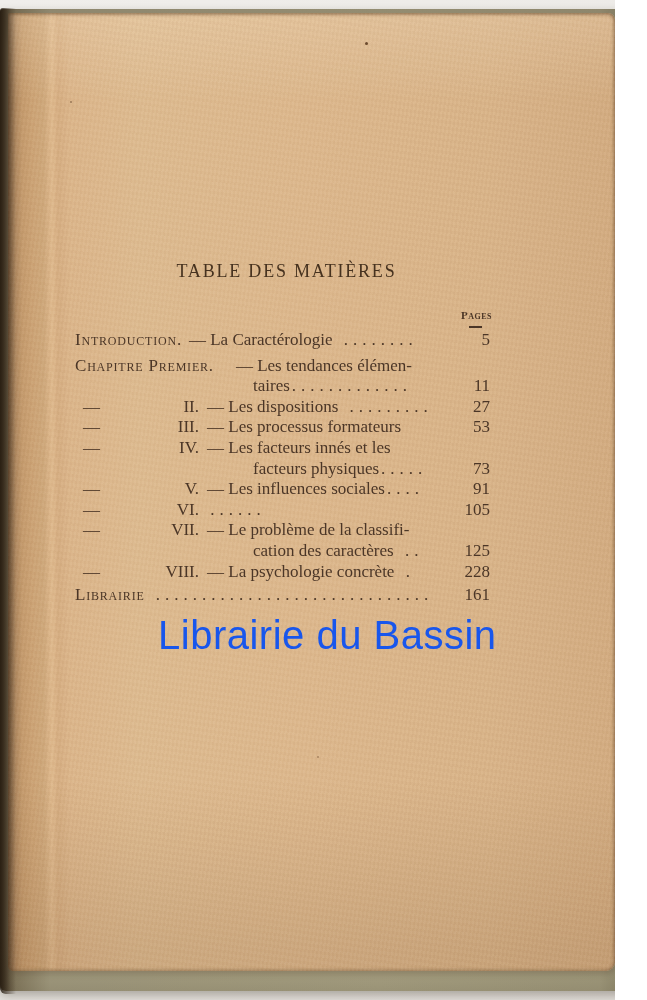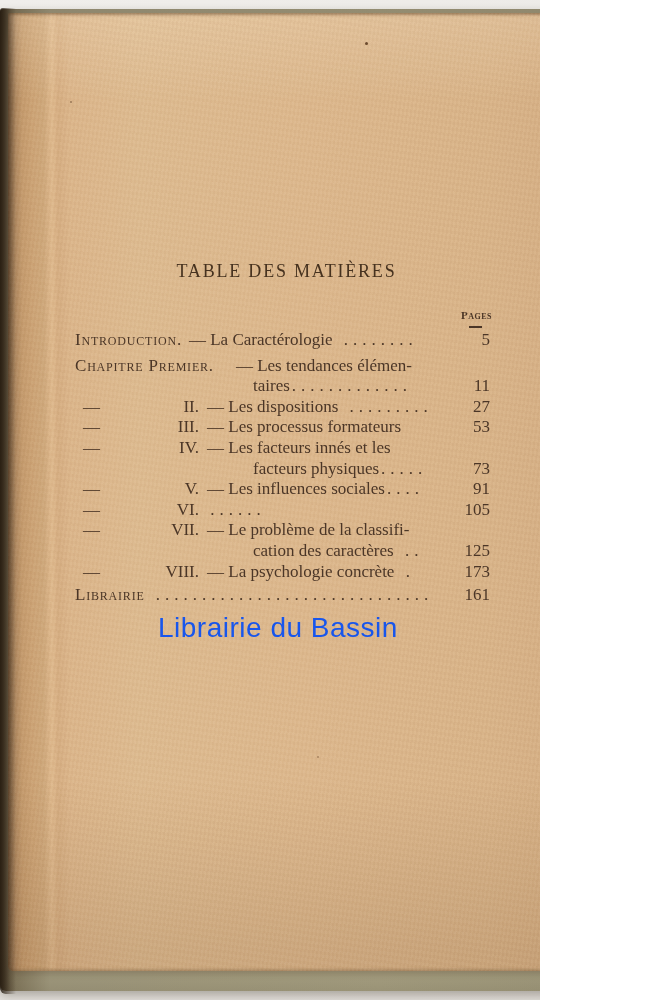--- a/index.html
+++ b/index.html
@@ -1,17 +1,17 @@
 <!DOCTYPE html>
 <html><head>
 <meta charset="utf-8">
 <style>
   html,body{margin:0;padding:0;}
   body{width:647px;height:1000px;font-family:"Liberation Serif",serif;}
-  .scene{position:relative;width:540px;height:1000px;overflow:hidden;
+  .scene{position:relative;width:615px;height:1000px;overflow:hidden;
          background:linear-gradient(160deg,#f0eeeb 0%,#e9e7e3 45%,#dedbd6 100%);}
 
   
   .cover{position:absolute;left:0px;top:9px;width:636px;height:982px;
          border-radius:3px 8px 10px 6px;
          background:
            linear-gradient(180deg,rgba(60,50,35,0.30) 0%,rgba(0,0,0,0) 4%,rgba(0,0,0,0) 94%,rgba(70,60,40,0.28) 100%),
            linear-gradient(90deg,#4a3b2a 0px,#8a7f63 10px,#b3ad90 50px,#bab494 380px,#b2ac8d 600px,#938d70 633px);
          box-shadow:0 4px 10px rgba(70,60,45,0.35);}
 
@@ -59,21 +59,21 @@
   .num{flex:0 0 84px;text-align:right;}
   .txt{flex:0 0 auto;margin-left:8px;}
   .row.r-label .txt{margin-left:7px;}
   .row.indent .txt{margin-left:0;}
   .dots{flex:0 0 auto;letter-spacing:5px;white-space:pre;padding-left:2px;}
   .fill{flex:1 1 auto;min-width:4px;}
   .pg{flex:0 0 36px;text-align:right;}
 
   
   .watermark{position:absolute;left:150px;top:598px;z-index:5;
-         font-family:"Liberation Sans",sans-serif;font-size:28px;line-height:1.2;
+         font-family:"Liberation Sans",sans-serif;font-size:40px;line-height:1.2;
          color:#1856ec;letter-spacing:0.5px;white-space:nowrap;}
 </style>
 </head>
 <body>
 
 <div class="scene">
 
   <div class="cover"></div>
 
   <div class="page ink">
@@ -170,21 +170,21 @@
         <span class="fill"></span>
         <span class="pg">125</span>
       </div>
 
       <div class="row">
         <span class="ditto">—</span>
         <span class="num">VIII.</span>
         <span class="txt">— La psychologie concrète</span>
         <span class="dots"> .</span>
         <span class="fill"></span>
-        <span class="pg">173</span>
+        <span class="pg">228</span>
       </div>
 
       <div class="row r-label gap3">
         <span class="sc">Librairie</span>
         <span class="dots"> ..............................</span>
         <span class="fill"></span>
         <span class="pg">161</span>
       </div>
 
     </div>

